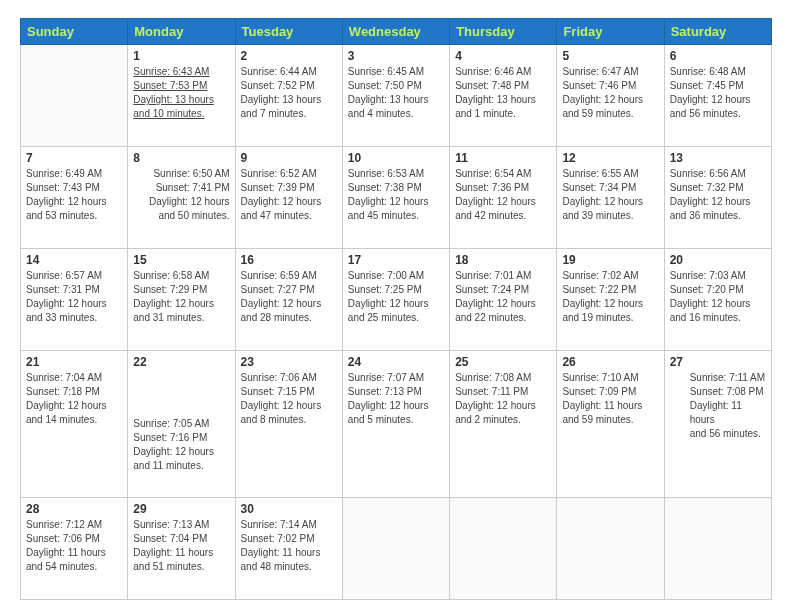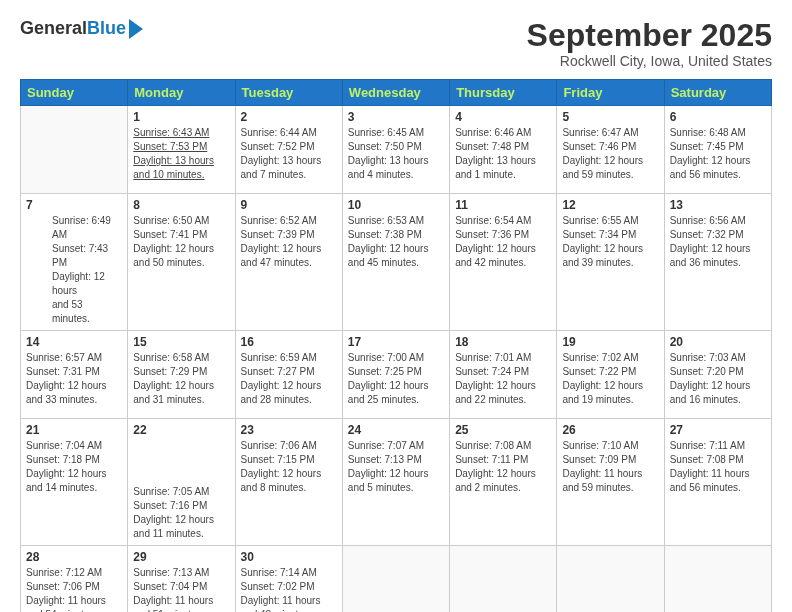--- a/index.html
+++ b/index.html
@@ -106,35 +106,20 @@
     .day-info {
       font-size: 10px;
       color: #444;
       line-height: 1.4;
     }
   </style>
 </head>
 <body>
 
 <div class="page">
-  <div class="header">
-    <div class="logo">
-      <div class="logo-text">
-        <span class="logo-general">General</span>
-        <div class="logo-blue-container">
-          <span class="logo-blue">Blue</span>
-          <div class="logo-arrow"></div>
-        </div>
-      </div>
-    </div>
-    <div class="title-section">
-      <div class="month-title">September 2025</div>
-      <div class="location">Rockwell City, Iowa, United States</div>
-    </div>
-  </div>
 
   <table class="calendar">
     <thead>
       <tr>
         <th>Sunday</th>
         <th>Monday</th>
         <th>Tuesday</th>
         <th>Wednesday</th>
         <th>Thursday</th>
         <th>Friday</th>
@@ -183,28 +168,28 @@
             <span class="day-number">6</span>
             <div class="day-info" style="white-space: pre-line;">Sunrise: 6:48 AM
 Sunset: 7:45 PM
 Daylight: 12 hours
 and 56 minutes.</div>
           </td>
         </tr>
         <tr>
           <td>
             <span class="day-number">7</span>
-            <div class="day-info" style="white-space: pre-line; margin-left: 26px;">Sunrise: 6:49 AM
+            <div class="day-info" style="white-space: pre-line;">Sunrise: 6:49 AM
 Sunset: 7:43 PM
 Daylight: 12 hours
 and 53 minutes.</div>
           </td>
           <td>
             <span class="day-number">8</span>
-            <div class="day-info" style="white-space: pre-line;">Sunrise: 6:50 AM
+            <div class="day-info" style="white-space: pre-line; text-align: right;">Sunrise: 6:50 AM
 Sunset: 7:41 PM
 Daylight: 12 hours
 and 50 minutes.</div>
           </td>
           <td>
             <span class="day-number">9</span>
             <div class="day-info" style="white-space: pre-line;">Sunrise: 6:52 AM
 Sunset: 7:39 PM
 Daylight: 12 hours
 and 47 minutes.</div>
@@ -327,21 +312,21 @@
           </td>
           <td>
             <span class="day-number">26</span>
             <div class="day-info" style="white-space: pre-line;">Sunrise: 7:10 AM
 Sunset: 7:09 PM
 Daylight: 11 hours
 and 59 minutes.</div>
           </td>
           <td>
             <span class="day-number">27</span>
-            <div class="day-info" style="white-space: pre-line;">Sunrise: 7:11 AM
+            <div class="day-info" style="white-space: pre-line; margin-left: 20px;">Sunrise: 7:11 AM
 Sunset: 7:08 PM
 Daylight: 11 hours
 and 56 minutes.</div>
           </td>
         </tr>
         <tr>
           <td>
             <span class="day-number">28</span>
             <div class="day-info" style="white-space: pre-line;">Sunrise: 7:12 AM
 Sunset: 7:06 PM

